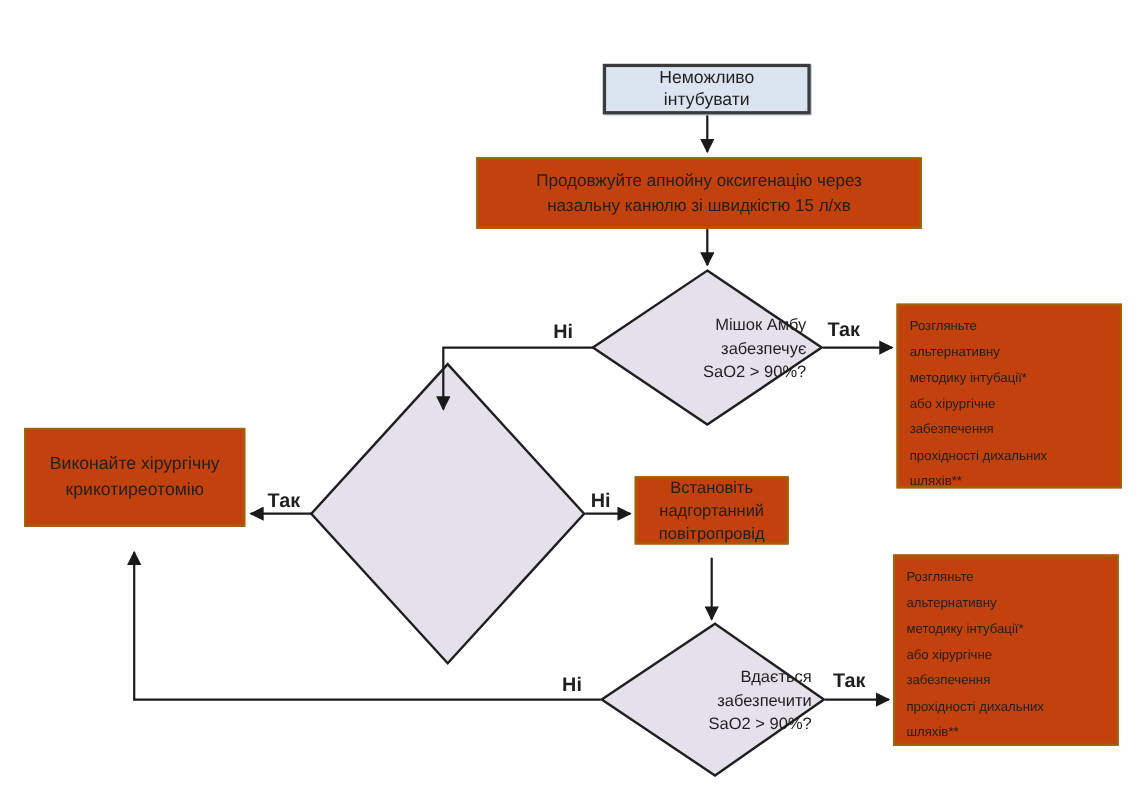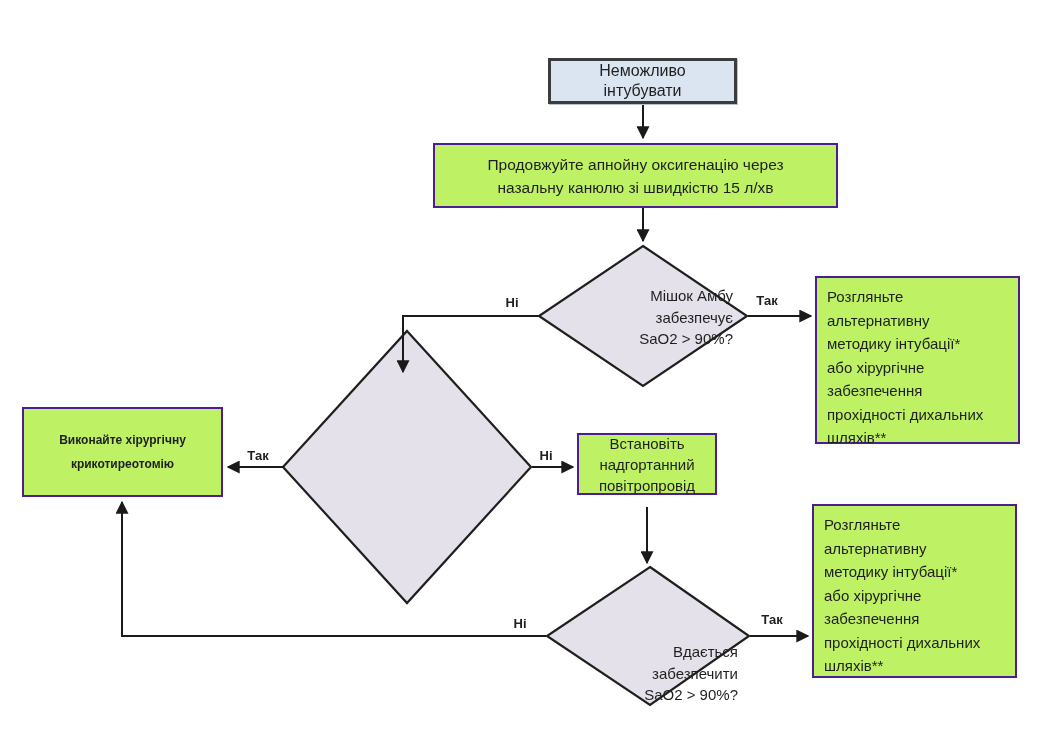--- a/index.html
+++ b/index.html
@@ -16,22 +16,22 @@
   }
 
   svg.layer {
     position: absolute;
     left: 0; top: 0;
     width: 1040px; height: 738px;
   }
 
   .node {
     position: absolute;
-    background: #bef264;
-    border: 2px solid #4c1d95;
+    background: #c2410c;
+    border: 2px solid #a16207;
     display: flex;
     align-items: center;
     justify-content: center;
     text-align: center;
     white-space: pre-line;
     font-size: 15.5px;
     line-height: 21px;
   }
 
   .node.start {
@@ -40,37 +40,37 @@
     box-shadow: 1px 1px 0 #b8c4d2;
     font-size: 16px;
     line-height: 20px;
   }
 
   .node.textleft {
     align-items: flex-start;
     justify-content: flex-start;
     text-align: left;
     padding: 7px 8px 0 10px;
-    font-size: 15px;
+    font-size: 12px;
     line-height: 23.5px;
   }
 
   .diamond-text {
     position: absolute;
     text-align: right;
     white-space: pre-line;
     font-size: 15px;
     line-height: 21.5px;
   }
 
   .edge-label {
     position: absolute;
     transform: translate(-50%, -50%);
     font-weight: bold;
-    font-size: 13px;
+    font-size: 18px;
     white-space: nowrap;
   }
 </style>
 </head>
 <body>
 
 <div class="canvas">
 
   <svg class="layer" viewBox="0 0 1040 738" xmlns="http://www.w3.org/2000/svg">
     <defs>
@@ -101,41 +101,41 @@
 назальну канюлю зі швидкістю 15 л/хв</div>
 
   <div class="node textleft" style="left:815px; top:276px; width:205px; height:168px;">Розгляньте
 альтернативну
 методику інтубації*
 або хірургічне
 забезпечення
 прохідності дихальних
 шляхів**</div>
 
-  <div class="node" style="left:22px; top:407px; width:201px; height:90px; line-height:24px; font-size:12px;font-weight:bold;">Виконайте хірургічну
+  <div class="node" style="left:22px; top:389px; width:201px; height:90px; line-height:24px; font-size:16px;">Виконайте хірургічну
 крикотиреотомію</div>
 
   <div class="node" style="left:577px; top:433px; width:140px; height:62px; font-size:15px;">Встановіть
 надгортанний
 повітропровід</div>
 
   <div class="node textleft" style="left:812px; top:504px; width:205px; height:174px;">Розгляньте
 альтернативну
 методику інтубації*
 або хірургічне
 забезпечення
 прохідності дихальних
 шляхів**</div>
 
   <div class="diamond-text" style="left:553px; top:285px; width:180px;">Мішок Амбу
 забезпечує
 SaO2 &gt; 90%?</div>
 
 
-  <div class="diamond-text" style="left:558px; top:605px; width:180px;margin-top:36px;">Вдається
+  <div class="diamond-text" style="left:558px; top:605px; width:180px;">Вдається
 забезпечити
 SaO2 &gt; 90%?</div>
 
   <div class="edge-label" style="left:512px; top:302px;">Ні</div>
   <div class="edge-label" style="left:767px; top:300px;">Так</div>
   <div class="edge-label" style="left:258px; top:455px;">Так</div>
   <div class="edge-label" style="left:546px; top:455px;">Ні</div>
   <div class="edge-label" style="left:520px; top:623px;">Ні</div>
   <div class="edge-label" style="left:772px; top:619px;">Так</div>
 

